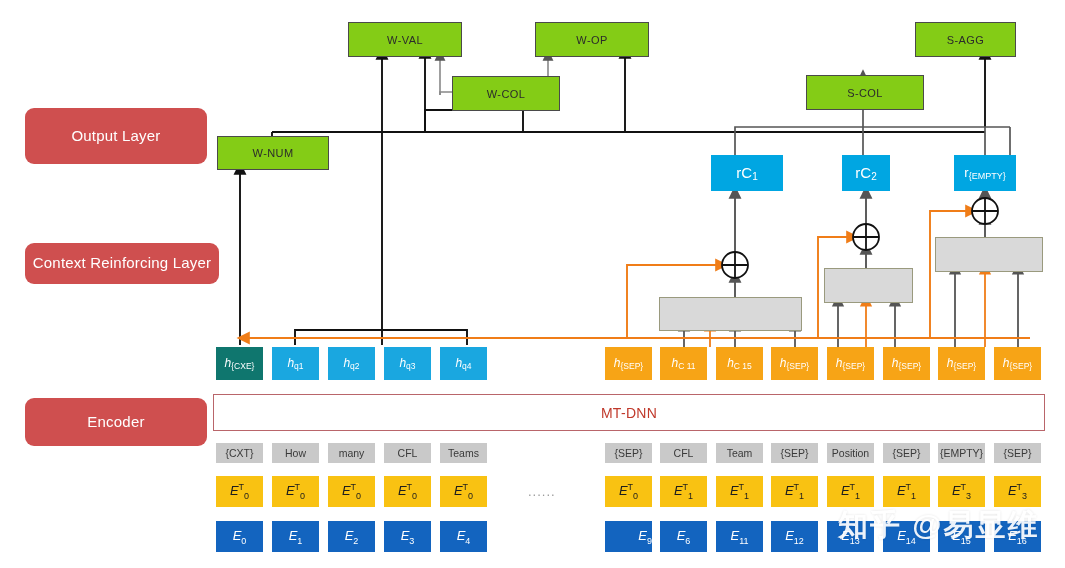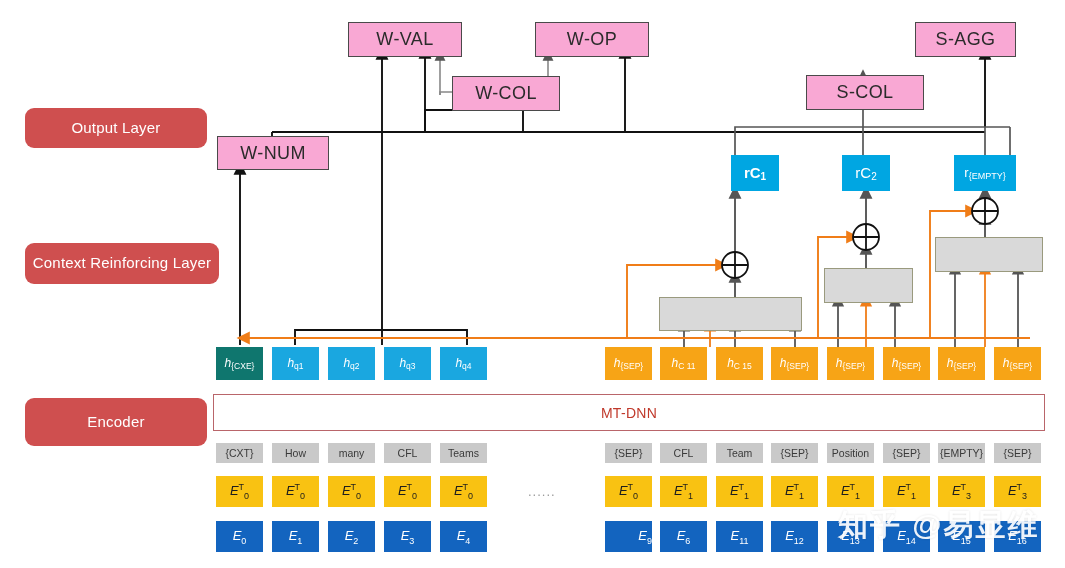--- a/index.html
+++ b/index.html
@@ -5,23 +5,23 @@
   html,body{margin:0;padding:0;background:#ffffff;}
   body{font-family:"Liberation Sans",sans-serif;}
   #stage{position:relative;width:1065px;height:568px;background:#fff;overflow:hidden;}
 
   
   .layer-label{position:absolute;background:#cf4f4f;color:#fff;border-radius:9px;
     display:flex;align-items:center;justify-content:center;text-align:center;
     font-size:15px;line-height:1.25;letter-spacing:.2px;}
 
   
-  .obox{position:absolute;background:#f9a8d4;border:1.3px solid #4a4a4a;
+  .obox{position:absolute;background:#84cc16;border:1.3px solid #4a4a4a;
     display:flex;align-items:center;justify-content:center;
-    font-size:18px;color:#2b2b2b;letter-spacing:.4px;}
+    font-size:11px;color:#2b2b2b;letter-spacing:.4px;}
 
   
   .chip{position:absolute;display:flex;align-items:center;justify-content:center;
     font-size:12px;color:#fff;}
   .chip i{font-style:italic;}
   .chip sub{font-size:8.5px;font-style:normal;vertical-align:-2px;}
   .h-blue{background:#1aa7e0;}
   .h-orange{background:#f7a416;}
   .h-red{background:#0f766e;}
   .r-blue{background:#00a6e2;font-size:15px;}
@@ -161,21 +161,21 @@
       <path d="M262,338 L243,338"></path>
     </g>
 
     <g stroke="#f07d18" stroke-width="1.9" fill="none" marker-end="url(#ahO)">
       <path d="M627,338 L627,265 L722,265"></path>
       <path d="M818,338 L818,237 L853,237"></path>
       <path d="M930,338 L930,211 L972,211"></path>
     </g>
   </svg>
 
-  <div class="layer-label" style="left:25px;top:108px;width:182px;height:40px;">Output Layer</div>
+  <div class="layer-label" style="left:25px;top:108px;width:182px;height:56px;">Output Layer</div>
   <div class="layer-label" style="left:25px;top:243px;width:182px;height:41px;padding:0 6px;">Context Reinforcing Layer</div>
   <div class="layer-label" style="left:25px;top:398px;width:182px;height:48px;">Encoder</div>
 
   <div class="obox" style="left:217px;top:136px;width:110px;height:32px;">W-NUM</div>
   <div class="obox" style="left:348px;top:22px;width:112px;height:33px;">W-VAL</div>
   <div class="obox" style="left:452px;top:76px;width:106px;height:33px;">W-COL</div>
   <div class="obox" style="left:535px;top:22px;width:112px;height:33px;">W-OP</div>
   <div class="obox" style="left:806px;top:75px;width:116px;height:33px;">S-COL</div>
   <div class="obox" style="left:915px;top:22px;width:99px;height:33px;">S-AGG</div>
 
@@ -185,21 +185,21 @@
       <circle cx="866" cy="237" r="13"></circle>
       <circle cx="985" cy="211" r="13"></circle>
     </g>
     <g stroke="#111" stroke-width="1.8">
       <path d="M722,265 H748 M735,252 V278"></path>
       <path d="M853,237 H879 M866,224 V250"></path>
       <path d="M972,211 H998 M985,198 V224"></path>
     </g>
   </svg>
 
-  <div class="chip r-blue" style="left:731px;top:155px;width:48px;height:36px;font-weight:bold;">
+  <div class="chip r-blue" style="left:711px;top:155px;width:72px;height:36px;">
     <span><span>rC</span><sub>1</sub></span>
   </div>
   <div class="chip r-blue" style="left:842px;top:155px;width:48px;height:36px;">
     <span><span>rC</span><sub>2</sub></span>
   </div>
   <div class="chip r-blue" style="left:954px;top:155px;width:62px;height:36px;font-size:13px;">
     <span><span>r</span><sub style="font-size:9px;">{EMPTY}</sub></span>
   </div>
 
   <div class="gblock" style="left:659px;top:297px;width:141px;height:32px;"></div>

